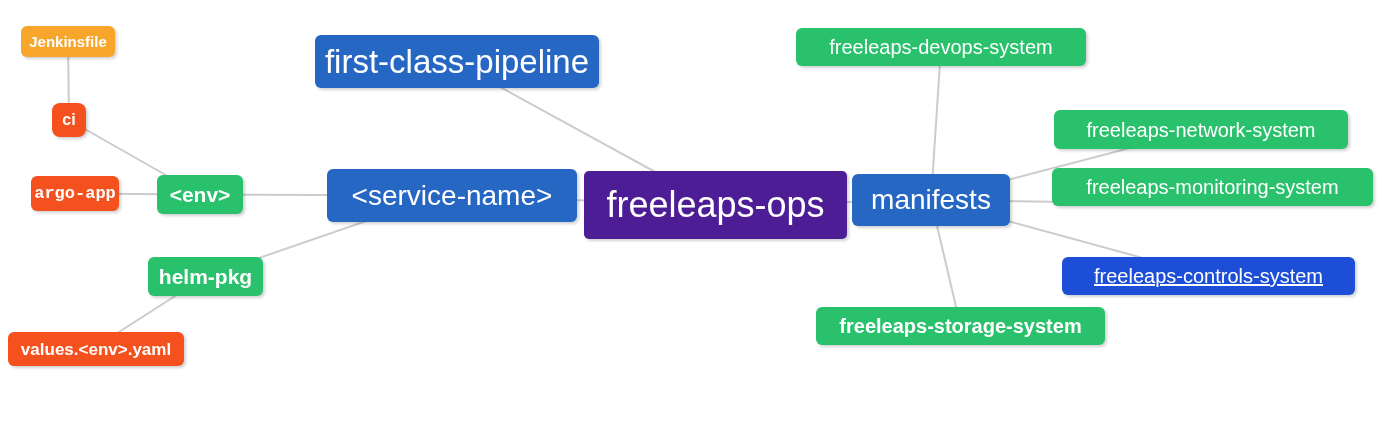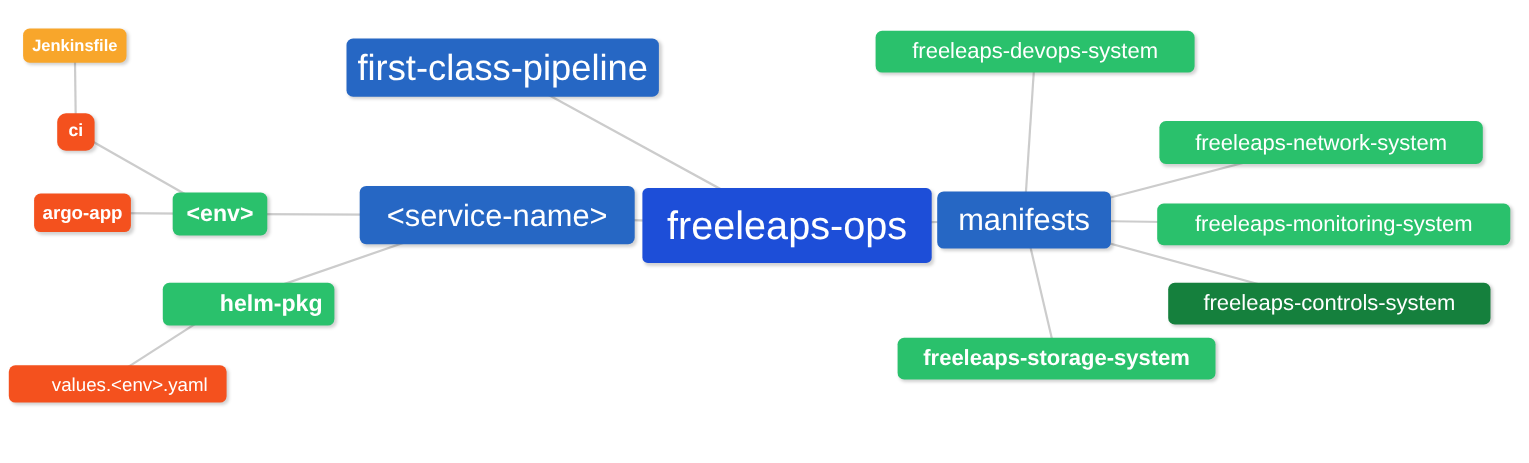--- a/index.html
+++ b/index.html
@@ -19,29 +19,29 @@
   .c-blue{background:#2667c4;}
   .c-green{background:#2ac16c;}
   .c-red{background:#f4511e;}
   .c-orange{background:#f8a62b;}
   .c-dark{background:#3b3838;}
   
   .n-jenkinsfile{left:21px;top:26px;width:94px;height:31px;font-size:15px;font-weight:600;}
   .n-ci{left:52px;top:103px;width:34px;height:34px;font-size:16px;font-weight:700;border-radius:8px;}
   .n-argo_app{left:31px;top:176px;width:88px;height:35px;font-size:17px;font-weight:600;}
   .n-env{left:157px;top:175px;width:86px;height:39px;font-size:21px;font-weight:600;}
-  .n-helm_pkg{left:148px;top:257px;width:115px;height:39px;font-size:21px;font-weight:600;padding-left:41px;}
-  .n-values_yaml{left:8px;top:332px;width:176px;height:34px;font-size:17px;font-weight:400;padding-left:22px;}
+  .n-helm_pkg{left:148px;top:257px;width:115px;height:39px;font-size:21px;font-weight:600;}
+  .n-values_yaml{left:8px;top:332px;width:176px;height:34px;font-size:17px;font-weight:700;}
   .n-first_class_pipeline{left:315px;top:35px;width:284px;height:53px;font-size:33px;font-weight:400;}
   .n-service_name{left:315px;top:169px;width:250px;height:53px;font-size:28px;font-weight:400;margin-left:12px;}
   .n-freeleaps_ops{left:584px;top:171px;width:263px;height:68px;font-size:36px;font-weight:400;border-radius:5px;}
   .n-manifests{left:852px;top:174px;width:158px;height:52px;font-size:28px;font-weight:400;}
   .n-devops{left:796px;top:28px;width:290px;height:38px;font-size:20px;font-weight:400;}
   .n-network{left:1054px;top:110px;width:294px;height:39px;font-size:20px;font-weight:400;}
-  .n-monitoring{left:1052px;top:185px;width:321px;height:38px;font-size:20px;font-weight:400;}
+  .n-monitoring{left:1052px;top:168px;width:321px;height:38px;font-size:20px;font-weight:400;}
   .n-controls{left:1062px;top:257px;width:293px;height:38px;font-size:20px;font-weight:400;}
   .n-storage{left:816px;top:307px;width:289px;height:38px;font-size:20px;font-weight:700;}
 </style>
 </head>
 <body>
 
 <div class="canvas">
   <svg id="edges" width="1390" height="421">
       <line x1="68" y1="41.5" x2="69" y2="120" stroke="#cccccc" stroke-width="2"></line>
       <line x1="69" y1="120" x2="200" y2="194.5" stroke="#cccccc" stroke-width="2"></line>
@@ -58,52 +58,52 @@
       <line x1="931" y1="200" x2="1208.5" y2="276" stroke="#cccccc" stroke-width="2"></line>
       <line x1="931" y1="200" x2="960.5" y2="326" stroke="#cccccc" stroke-width="2"></line>
     </svg>
 
   <div class="node n-jenkinsfile c-orange" style="background: rgb(248, 166, 43);">
     <span>Jenkinsfile</span>
   </div>
   <div class="node n-ci c-red" style="background: rgb(244, 81, 30);">
     <span>ci</span>
   </div>
-  <div class="node n-argo_app c-red" style="background: rgb(244, 81, 30);">
+  <div class="node n-argo_app c-red" style="background: rgb(244, 81, 30); font-family: Liberation Mono, monospace;">
     <span>argo-app</span>
   </div>
   <div class="node n-env c-green" style="background: rgb(42, 193, 108); justify-content: center;">
     <span>&lt;env&gt;</span>
   </div>
   <div class="node n-helm_pkg c-green" style="background: rgb(42, 193, 108);">
     <span>helm-pkg</span>
   </div>
   <div class="node n-values_yaml c-red" style="background: rgb(244, 81, 30);">
     <span>values.&lt;env&gt;.yaml</span>
   </div>
   <div class="node n-first_class_pipeline c-blue" style="background: rgb(38, 103, 196);">
     <span>first-class-pipeline</span>
   </div>
   <div class="node n-service_name c-blue" style="background: rgb(38, 103, 196);">
     <span>&lt;service-name&gt;</span>
   </div>
-  <div class="node n-freeleaps_ops c-dark" style="background: #1d4ed8;">
+  <div class="node n-freeleaps_ops c-dark" style="background: #4c1d95;">
     <span>freeleaps-ops</span>
   </div>
   <div class="node n-devops c-green" style="background: rgb(42, 193, 108);">
     <span>freeleaps-devops-system</span>
   </div>
   <div class="node n-manifests c-blue" style="background: rgb(38, 103, 196);">
     <span>manifests</span>
   </div>
   <div class="node n-network c-green" style="background: rgb(42, 193, 108);">
     <span>freeleaps-network-system</span>
   </div>
   <div class="node n-monitoring c-green" style="background: rgb(42, 193, 108);">
     <span>freeleaps-monitoring-system</span>
   </div>
-  <div class="node n-controls c-green" style="background: #15803d;">
+  <div class="node n-controls c-green" style="background: #1d4ed8; text-decoration: underline;">
     <span>freeleaps-controls-system</span>
   </div>
   <div class="node n-storage c-green" style="background: rgb(42, 193, 108);">
     <span>freeleaps-storage-system</span>
   </div>
 </div>
 
 </body></html>

